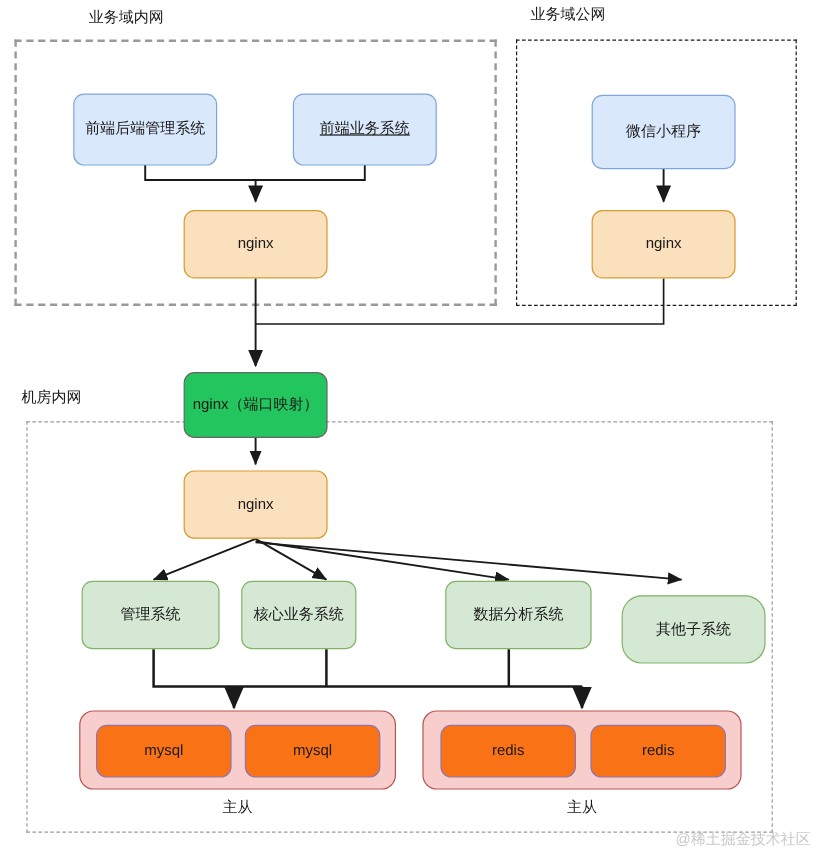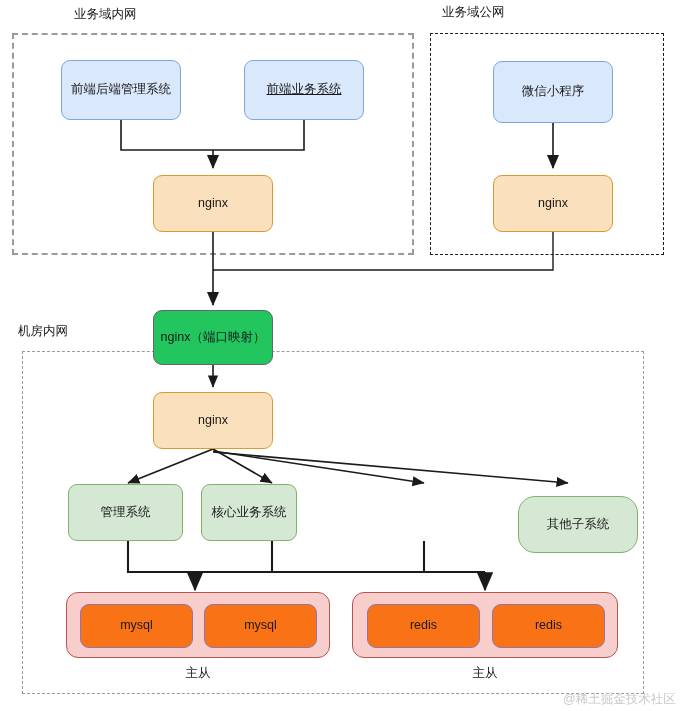--- a/index.html
+++ b/index.html
@@ -5,21 +5,21 @@
   html,body{margin:0;padding:0;background:#ffffff;}
   body{width:685px;height:711px;font-family:"Liberation Sans","DejaVu Sans",sans-serif;}
   #stage{position:relative;width:685px;height:711px;overflow:hidden;background:#fff;}
   svg#wires{position:absolute;left:0;top:0;width:685px;height:711px;pointer-events:none;}
 
   .zone{position:absolute;box-sizing:border-box;}
   .zone-label{position:absolute;font-size:12.5px;color:#1a1a1a;background:#fff;padding:0 4px;white-space:nowrap;line-height:1;}
 
   .node{position:absolute;box-sizing:border-box;display:flex;align-items:center;justify-content:center;
         border-radius:9px;font-size:12.5px;color:#1a1a1a;text-align:center;line-height:1.25;}
-  .n-blue{background:#dae8fc;border:1px solid #7ea6dc;}
+  .n-blue{background:#dae8fc;border:1px solid #7ea6dc;margin-top:18px;}
   .n-orange{background:#fbe0bd;border:1px solid #d79b31;}
   .n-gray{background:#22c55e;border:1px solid #666666;}
   .n-green{background:#d5e8d4;border:1px solid #82b366;}
   .n-pinkgroup{background:#f8cecc;border:1px solid #b85450;border-radius:12px;}
   .n-purple{background:#f97316;border:1px solid #9673a6;}
   .sublabel{position:absolute;font-size:12.5px;color:#1a1a1a;text-align:center;line-height:1;}
   .watermark{position:absolute;font-size:12.5px;color:#c9c9c9;white-space:nowrap;}
 </style>
 </head>
 <body>
@@ -82,20 +82,21 @@
   <div class="node n-orange" style="left:493px;top:175px;width:120px;height:57px;">nginx</div>
 
   <div class="node n-gray" style="left:153px;top:310px;width:120px;height:55px;">nginx（端口映射）</div>
 
   <div class="node n-orange" style="left:153px;top:392px;width:120px;height:57px;">nginx</div>
 
   <div class="node n-green" style="left:68px;top:484px;width:115px;height:57px;">管理系统</div>
 
   <div class="node n-green" style="left:201px;top:484px;width:96px;height:57px;">核心业务系统</div>
 
+  <div class="node n-green" style="left:371px;top:484px;width:122px;height:57px;">数据分析系统</div>
 
   <div class="node n-green" style="left:518px;top:496px;width:120px;height:57px;border-radius:17px;">其他子系统</div>
 
   <div class="node n-pinkgroup" style="left:66px;top:592px;width:264px;height:66px;"></div>
   <div class="node n-purple" style="left:80px;top:604px;width:113px;height:44px;">mysql</div>
   <div class="node n-purple" style="left:204px;top:604px;width:113px;height:44px;">mysql</div>
   <div class="sublabel" style="left:66px;top:667px;width:264px;">主从</div>
 
   <div class="node n-pinkgroup" style="left:352px;top:592px;width:266px;height:66px;"></div>
   <div class="node n-purple" style="left:367px;top:604px;width:113px;height:44px;">redis</div>

